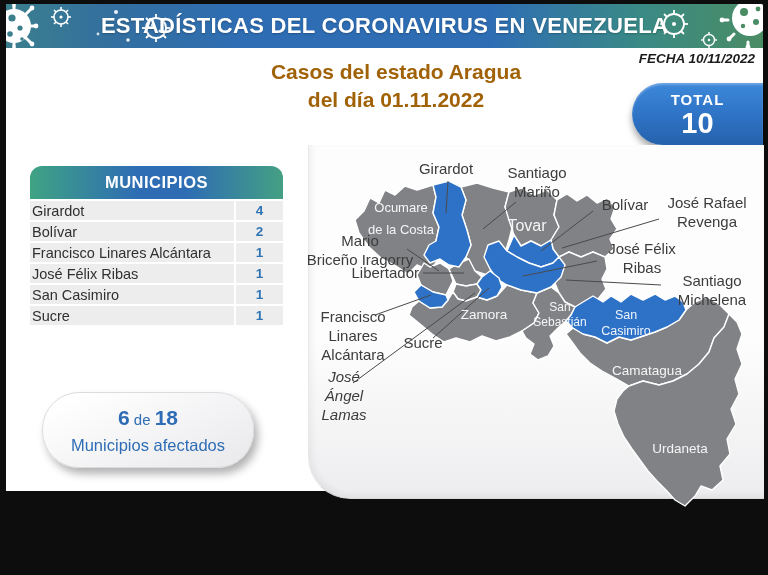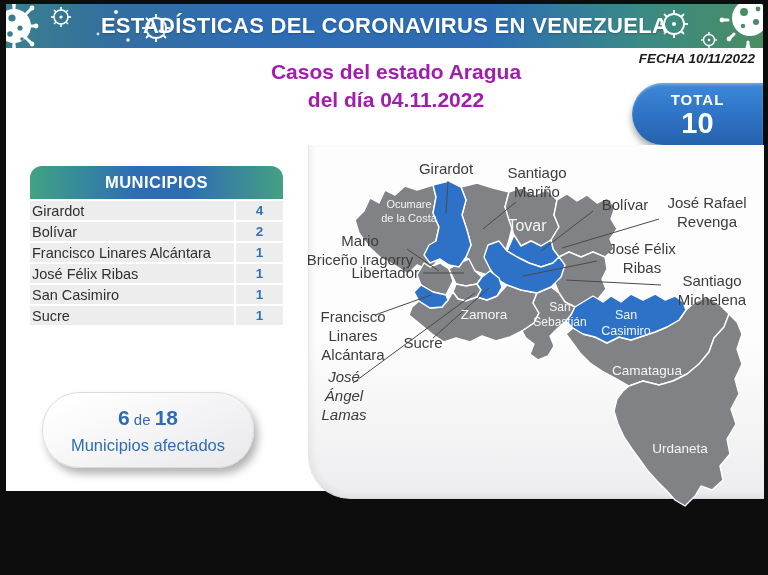--- a/index.html
+++ b/index.html
@@ -28,21 +28,21 @@
 
   
   .fecha{
     position:absolute;right:8px;top:47px;width:220px;text-align:right;
     font-size:13.5px;font-weight:bold;font-style:italic;color:#1c1c1c;
   }
 
   
   .main-title{
     position:absolute;left:215px;top:54px;width:350px;text-align:center;
-    color:#a21caf;font-weight:bold;font-size:21px;line-height:28px;
+    color:#a16207;font-weight:bold;font-size:21px;line-height:28px;
   }
 
   
   .total-badge{
     position:absolute;right:0;top:79px;width:131px;height:62px;
     background:linear-gradient(180deg,#3d88da 0%,#2e72c4 55%,#2662ac 100%);
     border-radius:31px 0 0 31px;
     box-shadow:0 5px 7px rgba(0,0,0,.35), inset 0 2px 2px rgba(255,255,255,.25);
     display:flex;flex-direction:column;align-items:center;justify-content:center;
     color:#fff;
@@ -201,21 +201,21 @@
           <circle cx="752" cy="5" r="2.4" fill="#4a8c63"></circle>
       </g>
     </svg>
     <div class="banner-title">ESTADÍSTICAS DEL CORONAVIRUS EN VENEZUELA</div>
   </div>
 
   <div class="fecha">FECHA 10/11/2022</div>
 
   <div class="main-title">
     <div>Casos del estado Aragua</div>
-    <div>del día 04.11.2022</div>
+    <div>del día 01.11.2022</div>
   </div>
 
   <div class="total-badge">
     <div class="total-label">TOTAL</div>
     <div class="total-value">10</div>
   </div>
 
   <div class="table">
     <div class="thead">MUNICIPIOS</div>
     <div class="trow">
@@ -305,21 +305,21 @@
 Briceño Iragorry</div>
     <div class="callout" style="left:8px;top:118px;width:102px;text-align:right;">Libertador</div>
     <div class="callout" style="left:-2px;top:162px;width:92px;">Francisco
 Linares
 Alcántara</div>
     <div class="callout" style="left:86px;top:188px;width:56px;">Sucre</div>
     <div class="callout" style="left:6px;top:222px;width:58px;font-style:italic;">José
 Ángel
 Lamas</div>
 
-    <div class="rlabel" style="left:60px;top:52px;width:80px;font-size:11px;line-height:14px;">Ocumare
+    <div class="rlabel" style="left:52px;top:52px;width:80px;font-size:13px;line-height:22px;">Ocumare
 de la Costa</div>
     <div class="rlabel" style="left:196px;top:72px;width:44px;font-size:16px;">Tovar</div>
     <div class="rlabel" style="left:143px;top:162px;width:64px;font-size:13.5px;">Zamora</div>
     <div class="rlabel" style="left:214px;top:155px;width:74px;font-size:12px;line-height:15px;">San
 Sebastián</div>
     <div class="rlabel" style="left:283px;top:162px;width:68px;font-size:12.5px;line-height:16px;">San
 Casimiro</div>
     <div class="rlabel" style="left:299px;top:218px;width:78px;font-size:13.5px;">Camatagua</div>
     <div class="rlabel" style="left:334px;top:296px;width:74px;font-size:13.5px;">Urdaneta</div>
   </div>

